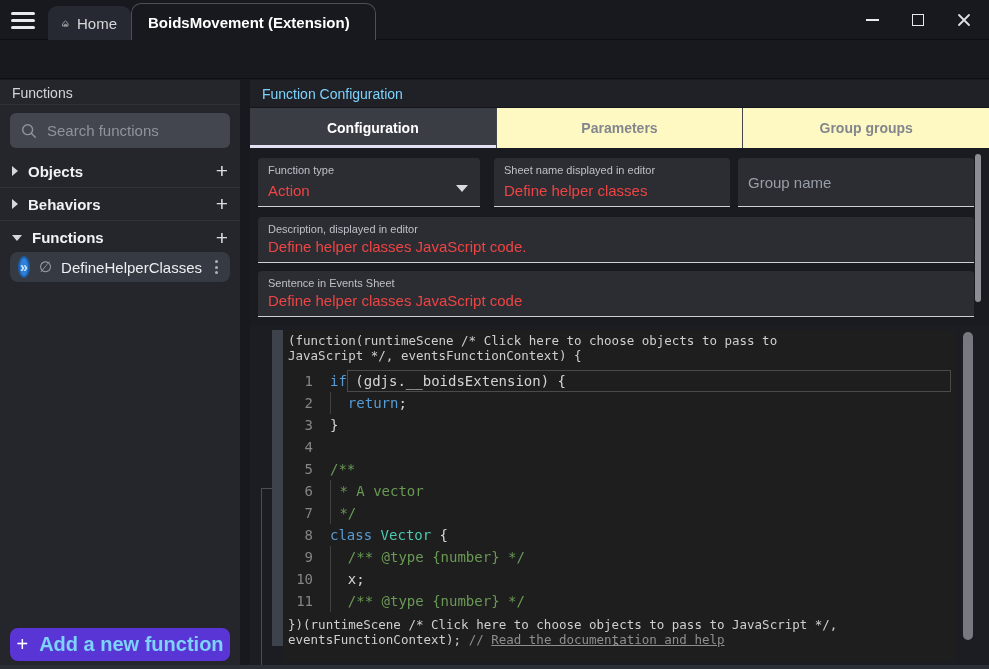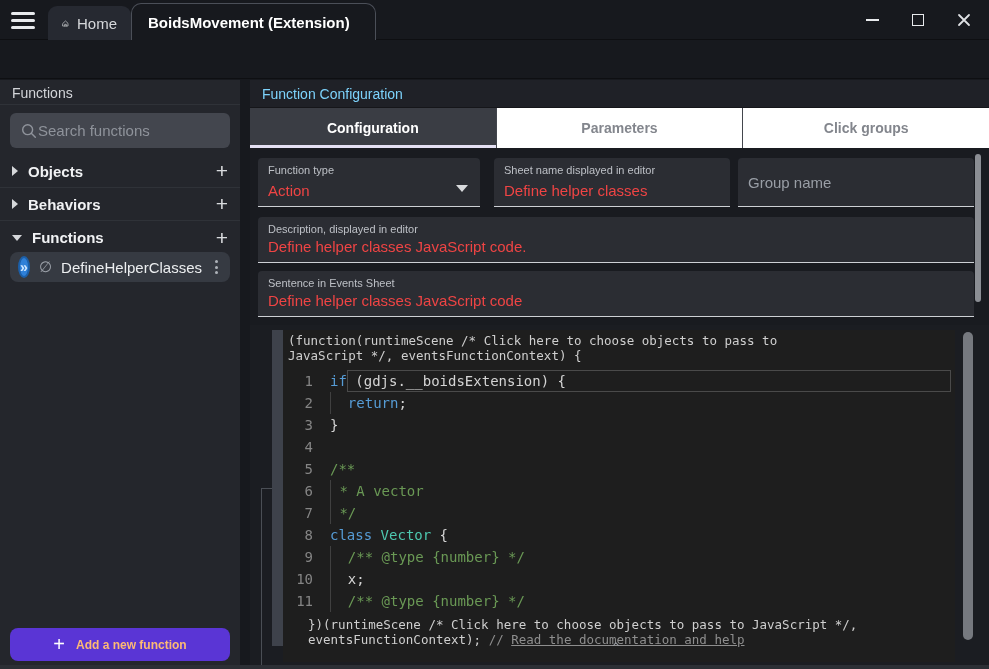--- a/index.html
+++ b/index.html
@@ -35,41 +35,41 @@
   .preview-main { display:flex; align-items:center; gap:9px; padding:0 12px; height:100%; cursor:pointer; }
   .preview-main span { font-size:14px; font-weight:bold; color:#ffffff; }
   .preview-split { width:1px; height:100%; background:#5b5f67; }
   .preview-caret { width:30px; height:100%; display:flex; align-items:center; justify-content:center; cursor:pointer; }
   .share-btn { position:absolute; left:521px; top:43px; height:31px; width:82px; background:#6b46e9; border-radius:8px; display:flex; align-items:center; justify-content:center; gap:8px; cursor:pointer; }
   .share-btn span { font-size:14px; font-weight:bold; color:#ffffff; }
 
   
   .sidebar { position:absolute; left:0; top:80px; width:240px; height:589px; background:#24262c; }
   .sb-title { height:25px; padding:5px 12px 0; font-size:14px; color:#d3d5d9; border-bottom:1px solid #2f3238; }
-  .sb-search { position:absolute; left:10px; top:33px; width:220px; height:35px; background:#43464e; border-radius:6px; display:flex; align-items:center; padding:0 10px; }
+  .sb-search { position:absolute; left:10px; top:33px; width:220px; height:35px; background:#43464e; border-radius:6px; display:flex; align-items:center; padding:0 10px; gap:9px; }
   .sb-search input { background:transparent; border:none; outline:none; color:#e8eaed; font-size:15px; width:170px; font-family:"Liberation Sans", sans-serif; }
   .sb-search input::placeholder { color:#8f939b; }
   .sb-row { position:absolute; left:0; width:240px; height:33px; display:flex; align-items:center; padding:0 12px; border-bottom:1px solid #2f3238; cursor:pointer; }
   .sb-row .lbl { font-size:15px; font-weight:bold; color:#f1f2f4; margin-left:10px; }
   .sb-row .plus { margin-left:auto; font-size:21px; font-weight:300; color:#d9dbde; line-height:18px; cursor:pointer; }
   .tri-r { width:0; height:0; border-top:5px solid transparent; border-bottom:5px solid transparent; border-left:6px solid #d5d7da; }
   .tri-d { width:0; height:0; border-left:5px solid transparent; border-right:5px solid transparent; border-top:6px solid #d5d7da; }
   .sb-item { position:absolute; left:10px; top:172px; width:220px; height:30px; background:#363a42; border-radius:8px; display:flex; align-items:center; padding:0 8px; gap:9px; cursor:pointer; }
   .fn-badge { width:22px; height:22px; border-radius:50%; background:#2f80d8; border:2px solid #1c5fa8; color:#cfe6ff; display:flex; align-items:center; justify-content:center; font-size:14px; font-weight:bold; letter-spacing:-2px; padding-right:2px; }
   .slashed { color:#9ba0a8; font-size:15px; }
   .sb-item .lbl { font-size:15px; color:#eceef0; }
   .dots3 { margin-left:auto; display:flex; flex-direction:column; gap:2.5px; padding:4px; cursor:pointer; }
   .dots3 i { width:3px; height:3px; border-radius:50%; background:#aeb2b9; }
   .sb-add { position:absolute; left:10px; top:548px; width:220px; height:33px; background:#5a35d5; border-radius:8px; display:flex; align-items:center; justify-content:center; gap:11px; cursor:pointer; }
   .sb-add .plus { font-size:20px; font-weight:300; color:#ffffff; }
-  .sb-add .lbl { font-size:12px; font-weight:bold; color:#fdba74; }
+  .sb-add .lbl { font-size:20px; font-weight:bold; color:#7dd3fc; }
 
   
   .main-header { position:absolute; left:250px; top:80px; width:739px; height:28px; background:#1f2127; display:flex; align-items:center; padding:0 12px; font-size:14px; color:#7dd3fc; border-bottom:1px solid #15161a; }
-  .cfg-tabs { position:absolute; left:250px; top:108px; width:739px; height:40px; background:#ffffff; display:flex; }
+  .cfg-tabs { position:absolute; left:250px; top:108px; width:739px; height:40px; background:#fef9c3; display:flex; }
   .cfg-tab { flex:1; display:flex; align-items:center; justify-content:center; font-size:14px; font-weight:bold; color:#83868d; cursor:pointer; position:relative; border-right:1px solid #43464d; }
   .cfg-tab:last-child { border-right:none; }
   .cfg-tab.active { background:#3a3d44; color:#ffffff; }
   .cfg-tab.active::after { content:""; position:absolute; left:0; right:0; bottom:0; height:3px; background:#e4e0f3; }
 
   .form-area { position:absolute; left:250px; top:148px; width:739px; height:177px; background:#191b20; }
   .field { position:absolute; background:#2b2d33; border-bottom:1px solid #cdd0d5; border-radius:4px 4px 0 0; }
   .field .flabel { position:absolute; left:10px; top:6px; font-size:11px; color:#bdc0c6; }
   .field .fvalue { position:absolute; left:10px; bottom:7px; font-size:15px; color:#ef4444; white-space:nowrap; }
   .field input { position:absolute; left:10px; top:0; height:100%; width:calc(100% - 20px); background:transparent; border:none; outline:none; font-size:15px; color:#d946ef; font-family:"Liberation Sans", sans-serif; }
@@ -89,21 +89,21 @@
   .guide-h { position:absolute; left:261px; top:488px; width:11px; height:1px; background:#4a4e55; }
   .codeblock { position:absolute; left:283px; top:330px; width:672px; height:332px; background:#1e1e1e; padding:3px 0 0 5px; font-family:"DejaVu Sans Mono", monospace; }
   .code-header div, .code-footer .fline { font-size:12.5px; line-height:15px; color:#cfcfcf; white-space:pre; }
   .code-lines { margin-top:7px; }
   .cl { display:flex; height:22px; line-height:22px; font-size:14px; position:relative; }
   .cl .ln { width:42px; flex:none; text-align:right; padding-right:17px; color:#858585; }
   .cl .lc { white-space:pre; color:#d4d4d4; }
   .cl .lc.guide { border-left:1px solid #404040; }
   .cl.cur::after { content:""; position:absolute; left:59px; right:4px; top:0; bottom:0; border:1px solid #4a4a4a; pointer-events:none; }
   .kw { color:#569cd6; } .cm { color:#6a9955; } .cls { color:#4ec9b0; } .pl { color:#d4d4d4; }
-  .code-footer { margin-top:5px;margin-left:20px; }
+  .code-footer { margin-top:5px; }
   .code-footer .gray { color:#8e8e8e; }
   .code-footer a.doclink { color:#8e8e8e; text-decoration:underline; cursor:pointer; }
   .scroll-hint { position:absolute; left:612px; top:636px; font-size:13px; color:#9a9da3; font-family:"DejaVu Sans Mono", monospace; }
   .code-scroll { position:absolute; left:963px; top:332px; width:10px; height:308px; background:#76797f; border-radius:5px; cursor:pointer; }
   .bottom-strip { position:absolute; left:0; top:665px; width:989px; height:4px; background:#2c2f35; }
 </style>
 </head>
 <body>
 
 <div id="app">
@@ -274,21 +274,21 @@
       <span class="plus">+</span>
       <span class="lbl">Add a new function</span>
     </div>
   </div>
 
   <div class="main-header">Function Configuration</div>
 
   <div class="cfg-tabs">
     <div class="cfg-tab active">Configuration</div>
     <div class="cfg-tab">Parameters</div>
-    <div class="cfg-tab">Click groups</div>
+    <div class="cfg-tab">Group groups</div>
   </div>
 
   <div class="form-area">
     <div class="field f-type">
       <span class="flabel">Function type</span>
       <span class="fvalue">Action</span>
       <span class="dd-arrow"></span>
     </div>
     <div class="field f-name">
       <span class="flabel">Sheet name displayed in editor</span>

